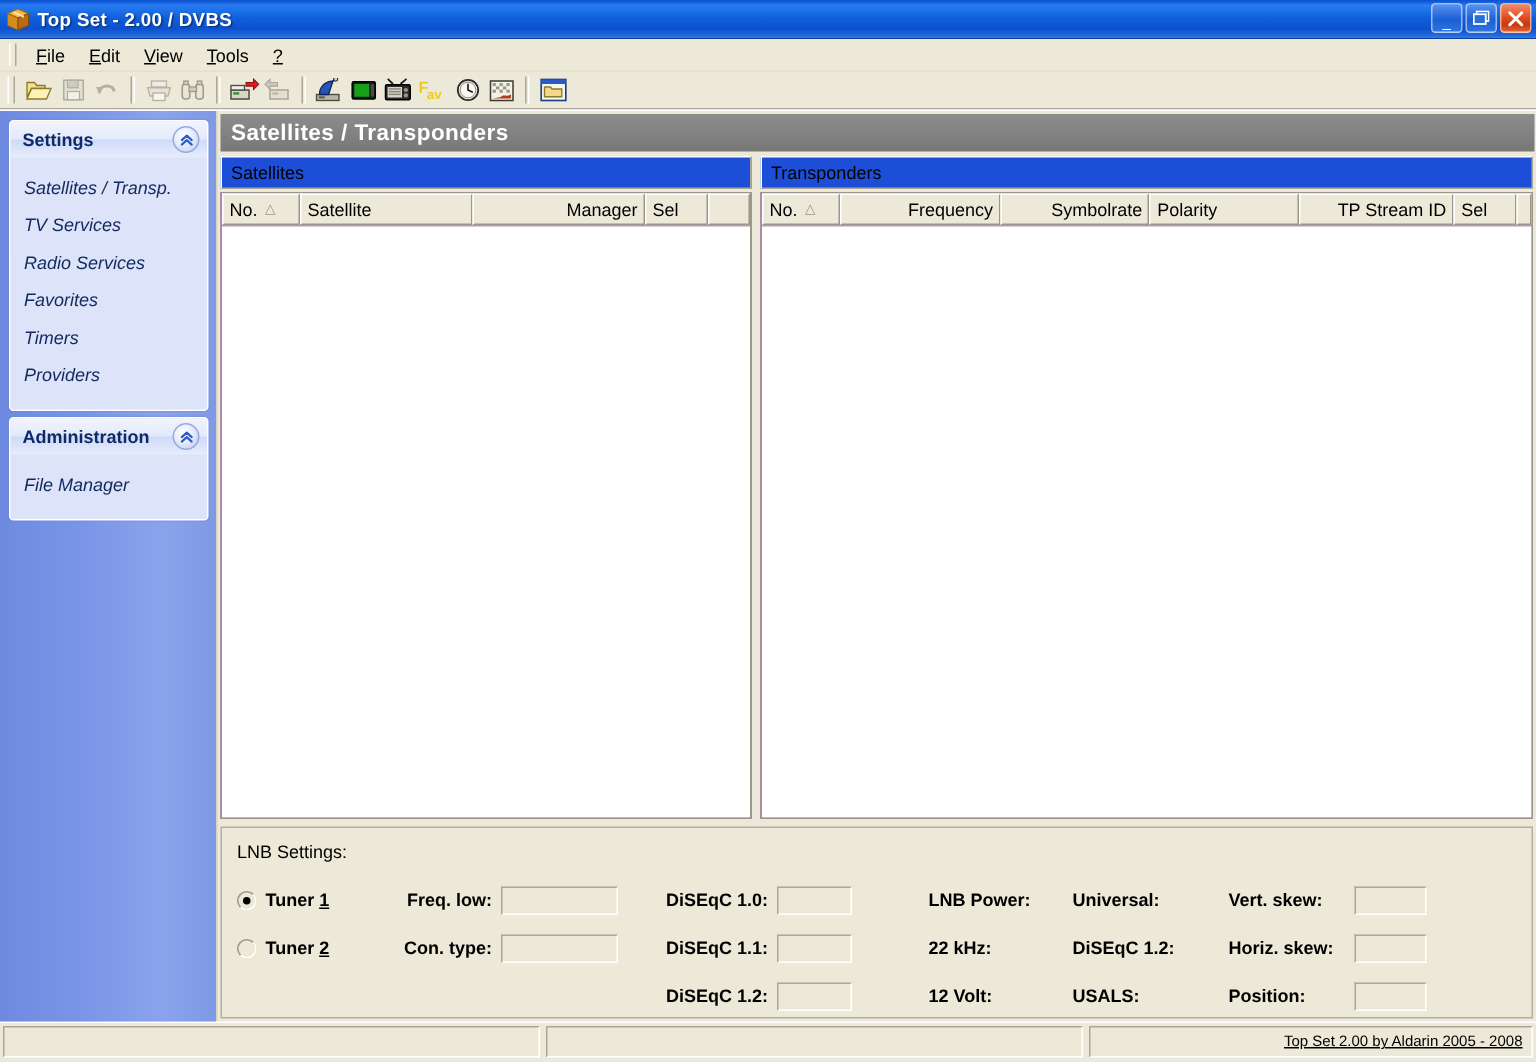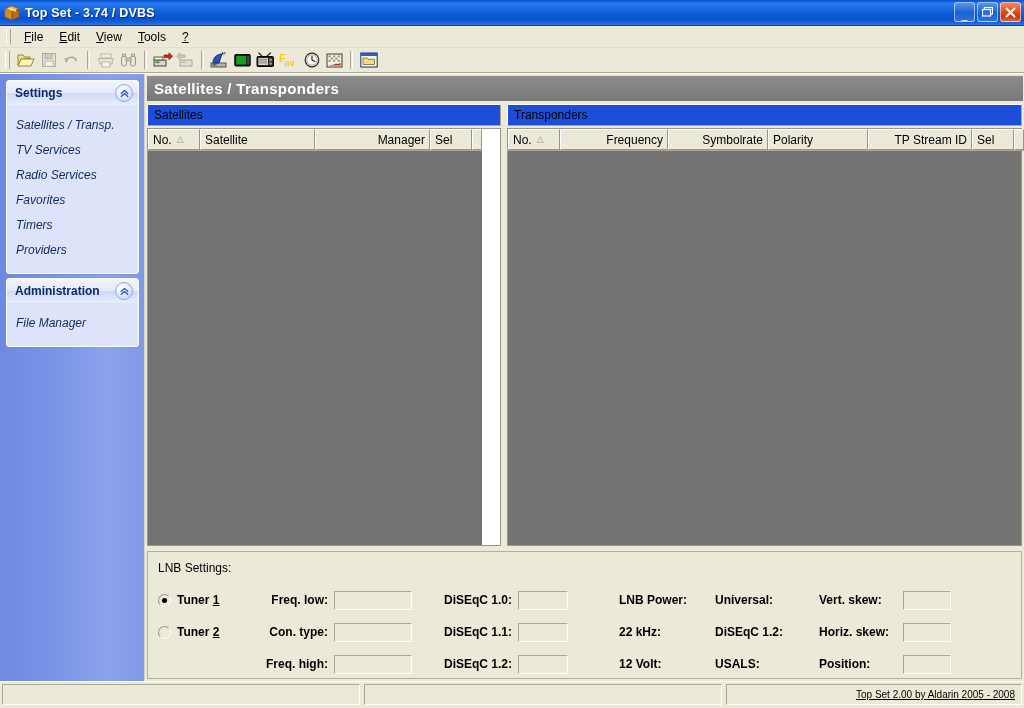--- a/index.html
+++ b/index.html
@@ -254,25 +254,26 @@
     display: flex;
     align-items: center;
     padding-left: 6px;
     font-size: 12px;
     color: #000;
     margin-bottom: 2px;
   }
   .grid {
     flex: 1 1 auto;
     display: flex;
-    flex-direction: row;
+    flex-direction: column;
     border: 1px solid #9a968a;
-    background: #737373;
+    background: #a21caf;
     min-height: 0;
     box-sizing: border-box;
+    justify-content: center;
   }
   .grid-header {
     flex: 0 0 21px;
     height: 21px;
     display: flex;
     background: #ece9d8;
     border-bottom: 1px solid #aca899;
   }
   .gh-cell {
     background: #ece9d8;
@@ -404,21 +405,21 @@
 
   <div id="titlebar">
     <div id="title-icon">
       <svg width="16" height="16" viewBox="0 0 16 16">
         <polygon points="8,1 15,4 8,7 1,4" fill="#f5b642" stroke="#9a6a10" stroke-width=".7"></polygon>
         <polygon points="1,4 8,7 8,15 1,12" fill="#d98a21" stroke="#9a6a10" stroke-width=".7"></polygon>
         <polygon points="15,4 8,7 8,15 15,12" fill="#b96a14" stroke="#7d4f0b" stroke-width=".7"></polygon>
         <polygon points="5,2.3 12,5.3 12,7 5,4" fill="#ffe9b0" opacity=".85"></polygon>
       </svg>
     </div>
-    <div id="title-text">Top Set - 3.74 / DVBS</div>
+    <div id="title-text">Top Set - 2.00 / DVBS</div>
     <div id="titlebar-buttons">
       <div class="tb-btn tb-min">
         <span class="tb-glyph" style="position:relative;top:3px;">_</span>
       </div>
       <div class="tb-btn tb-max">
         <svg width="11" height="10" viewBox="0 0 11 10">
           <rect x="2.5" y="0.5" width="8" height="6.5" fill="none" stroke="#ffffff" stroke-width="1.2"></rect>
           <rect x="0.5" y="2.5" width="8" height="6.5" fill="#2a6fd8" stroke="#ffffff" stroke-width="1.2"></rect>
         </svg>
       </div>
@@ -716,24 +717,20 @@
 
           <div class="lnb-col">
             <div class="lnb-row">
               <span class="lnb-label r" style="width:74px;">Freq. low:</span>
               <span class="lnb-field"></span>
             </div>
             <div class="lnb-row">
               <span class="lnb-label r" style="width:74px;">Con. type:</span>
               <span class="lnb-field"></span>
             </div>
-            <div class="lnb-row">
-              <span class="lnb-label r" style="width:74px;">Freq. high:</span>
-              <span class="lnb-field"></span>
-            </div>
           </div>
 
           <div class="lnb-col" style="margin-left:22px;">
             <div class="lnb-row">
               <span class="lnb-label r" style="width:78px;">DiSEqC 1.0:</span>
               <span class="lnb-field" style="width:50px;"></span>
             </div>
             <div class="lnb-row">
               <span class="lnb-label r" style="width:78px;">DiSEqC 1.1:</span>
               <span class="lnb-field" style="width:50px;"></span>

